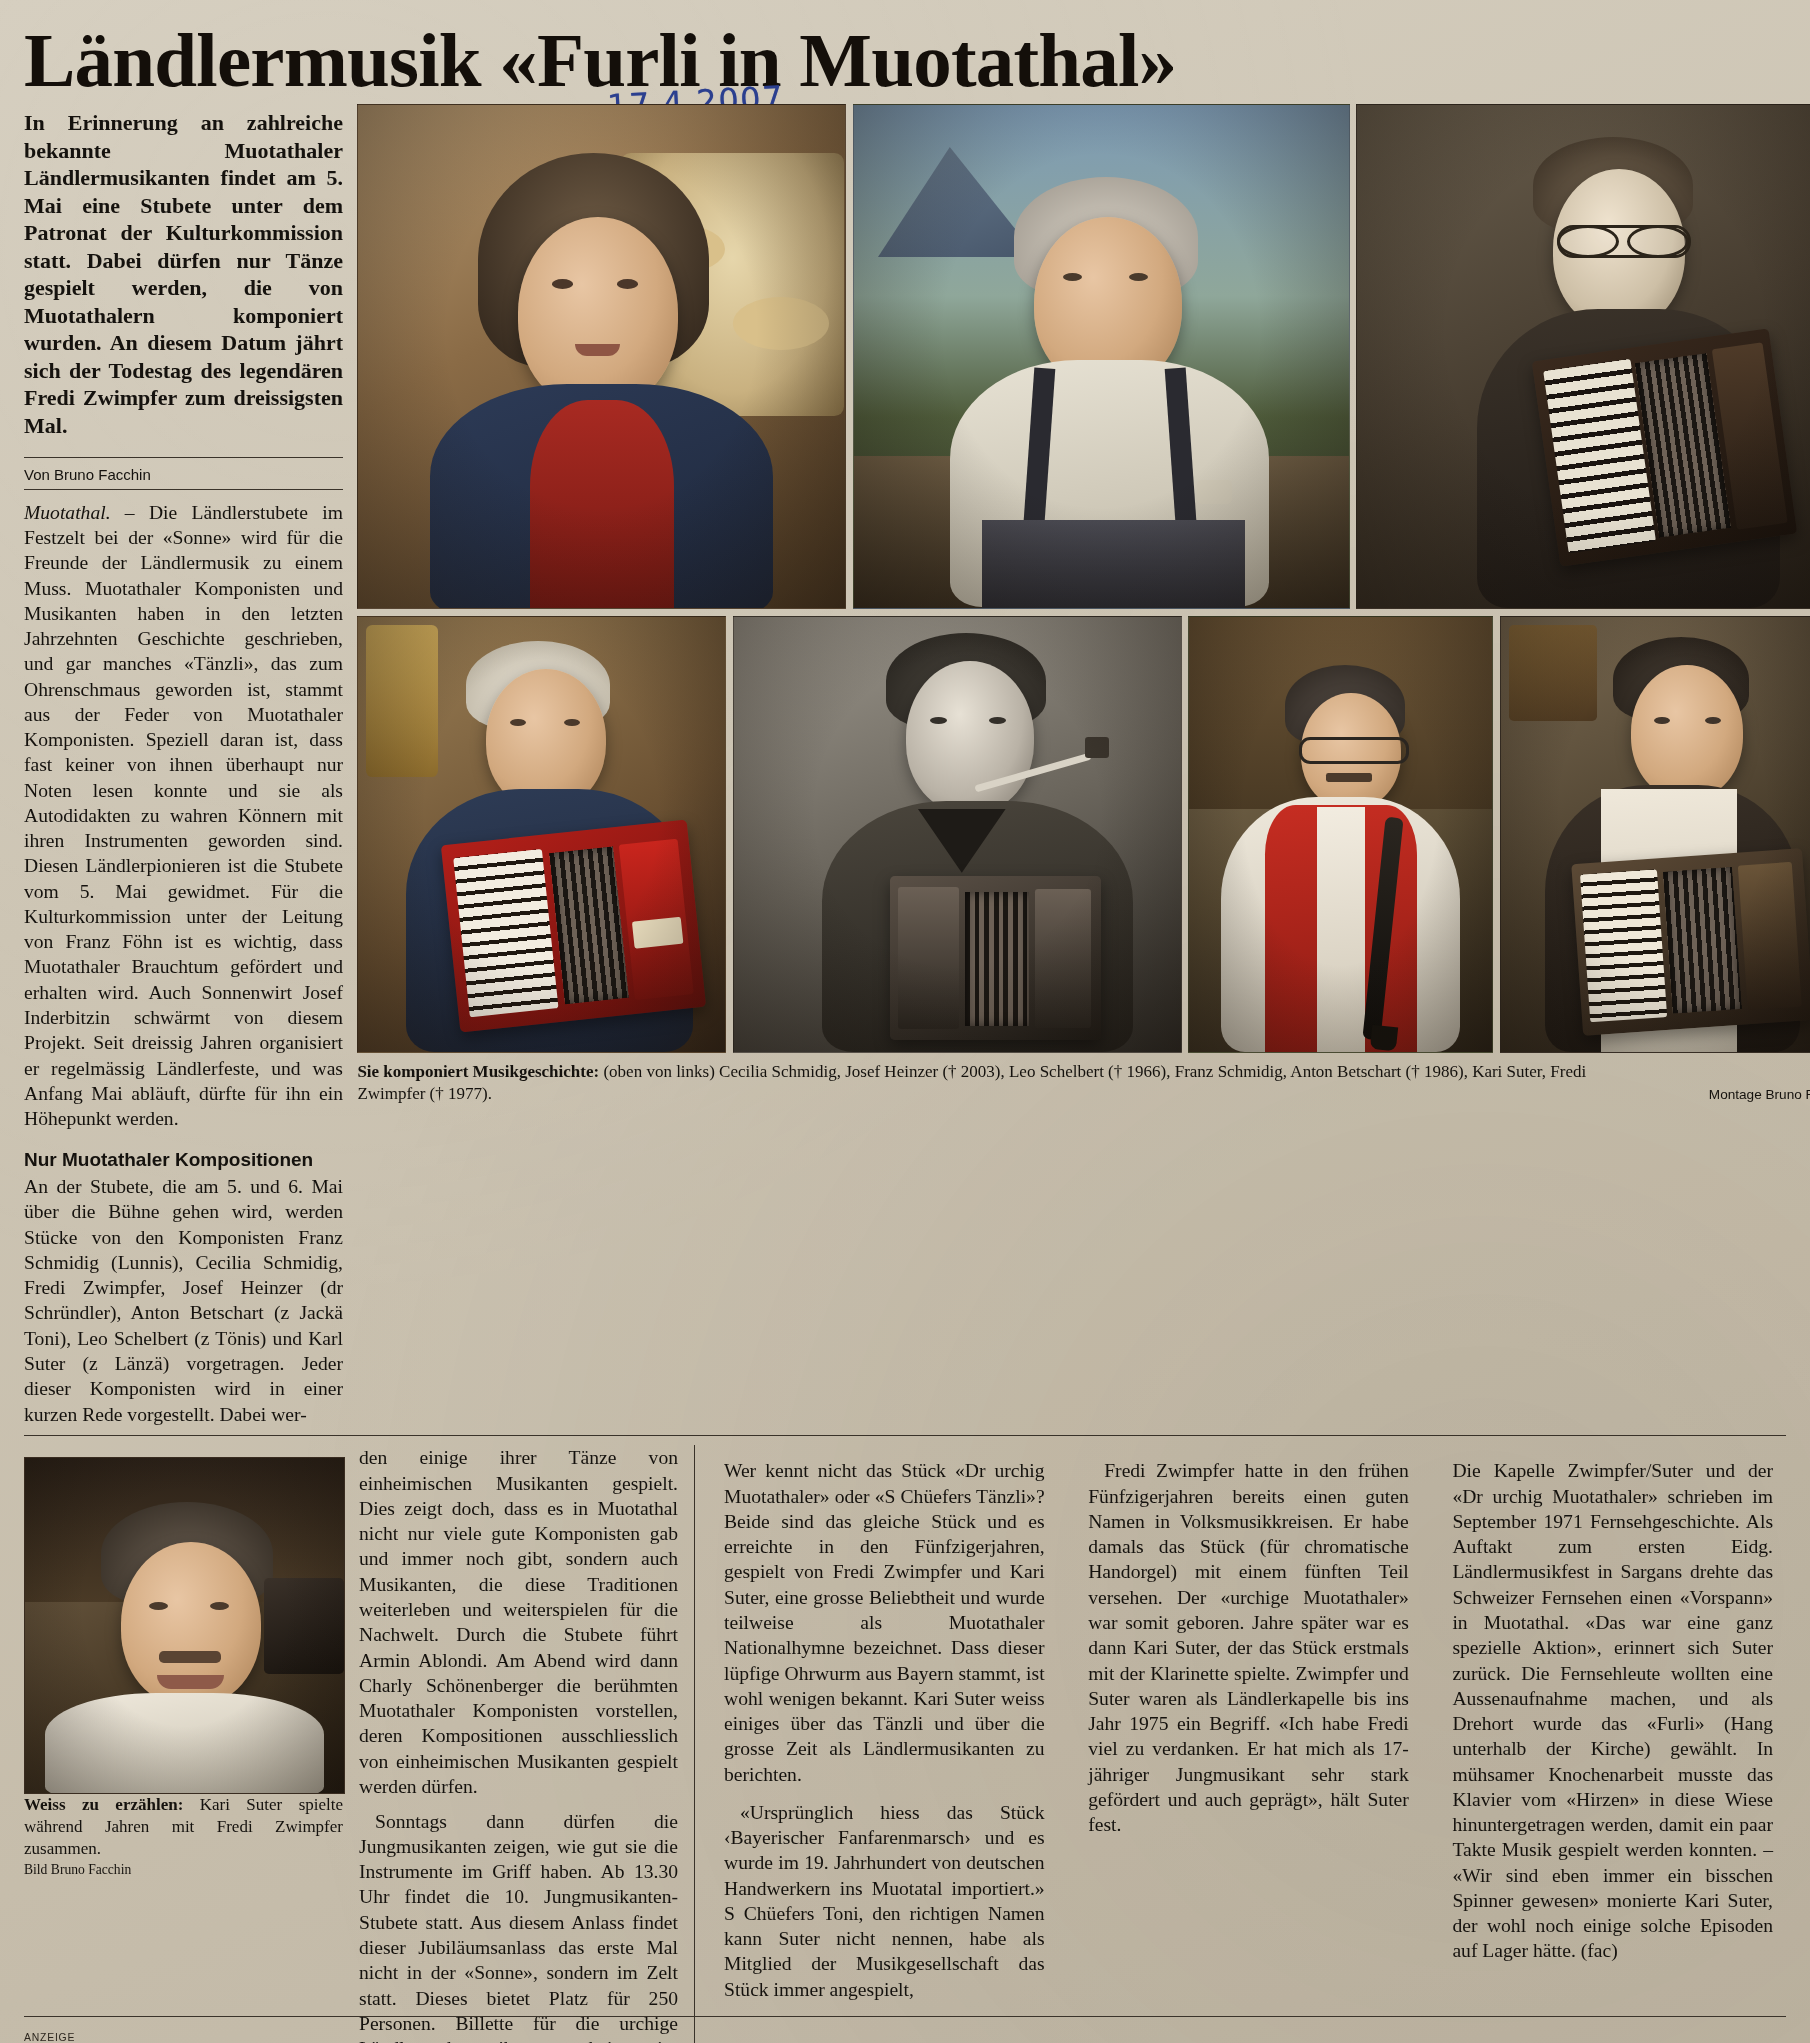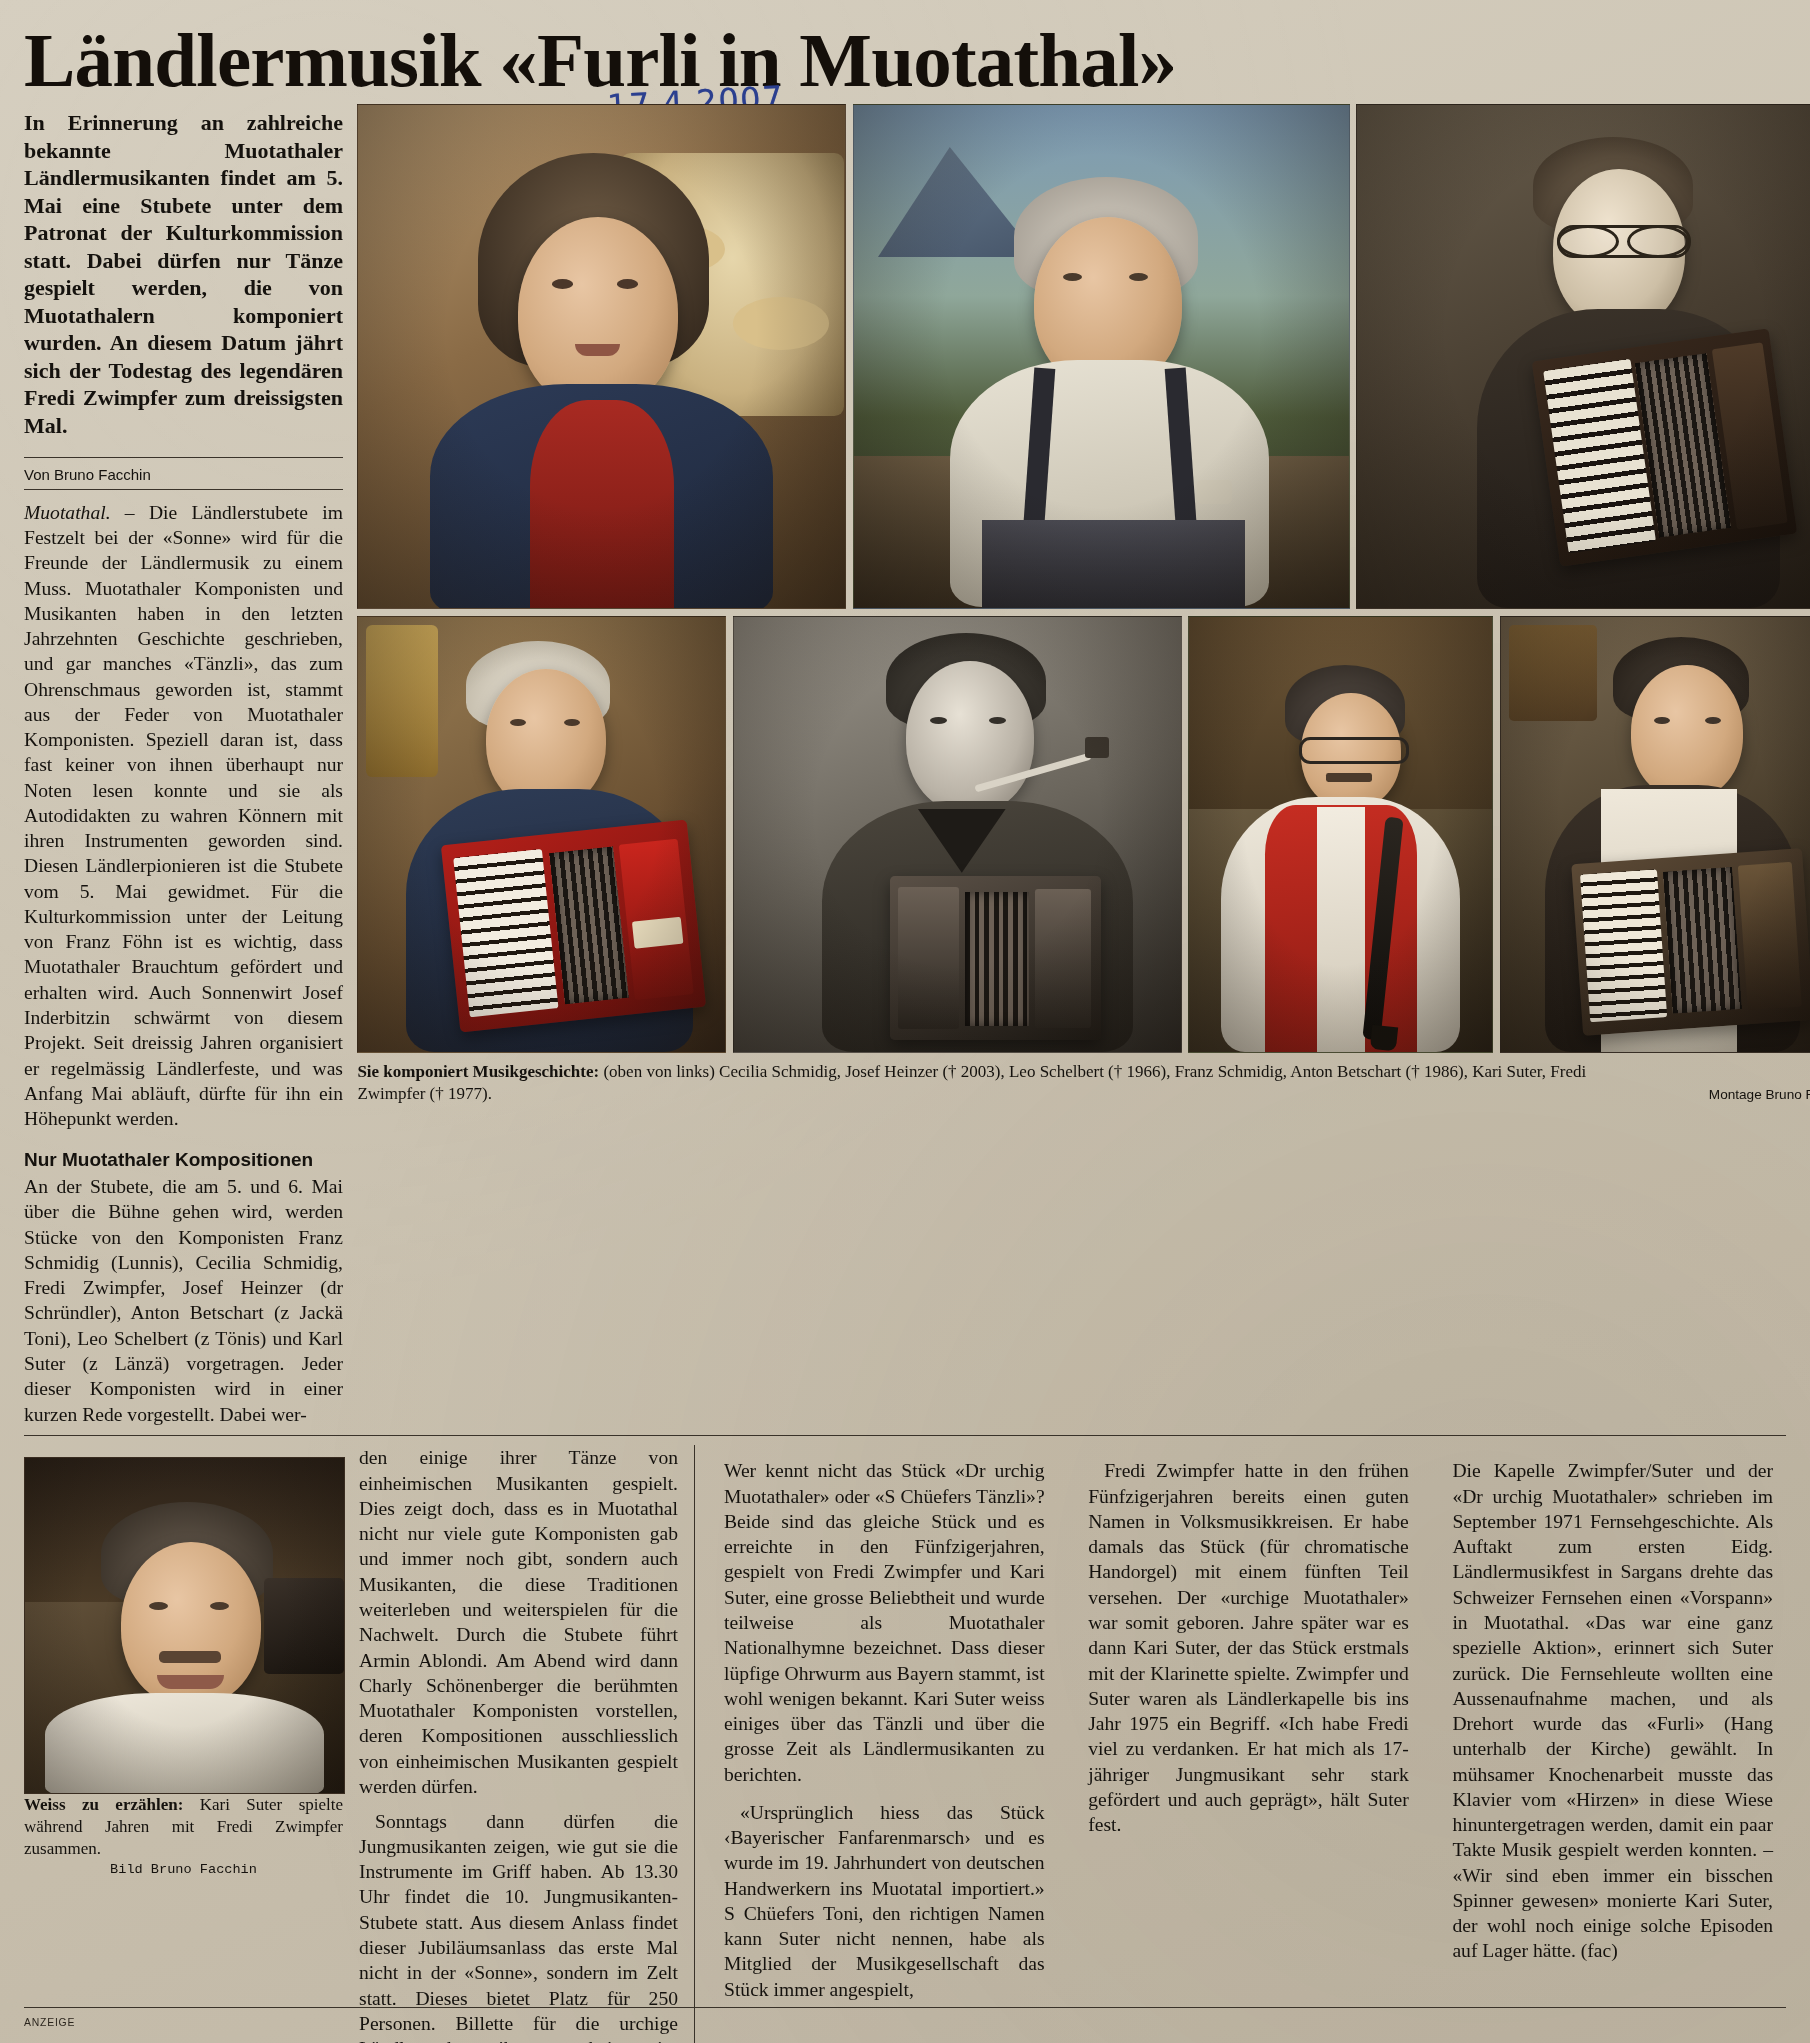--- a/index.html
+++ b/index.html
@@ -196,37 +196,37 @@
   }
   .portrait-cap {
     font-family: "Liberation Serif", serif;
     font-size: 17px;
     line-height: 1.3;
     margin-top: 0;
     text-align: justify;
   }
   .portrait-cap b { font-weight: bold; }
   .portrait-credit {
-    font-family: Liberation Mono, monospace;
+    font-family: Liberation Serif, serif;
     font-size: 13.6px;
-    text-align: center;
+    text-align: left;
     display: block;
     margin-top: 1.6px;
   }
   .anzeige {
     position: absolute;
     left: 24px;
-    bottom: 15px;
+    bottom: 0;
     font-family: "Liberation Sans", sans-serif;
     font-size: 10.4px;
     letter-spacing: 0.8px;
     color: #2c261e;
     border-top: 0.8px solid #3a332a;
     width: 1762px;
-    padding-top: 9px;
+    padding-top: 15px;
   }
 
   
   .sky    { background: linear-gradient(180deg,#6f8fae 0%,#9ab4c6 45%,#7e8f6a 70%,#4d5c3c 100%); }
   .room   { background: linear-gradient(155deg,#8a7055 0%,#6b5338 55%,#3d2d1d 100%); }
   .dark   { background: linear-gradient(160deg,#4a4138 0%,#2a241d 100%); }
   .warm   { background: linear-gradient(150deg,#a08156 0%,#6f5436 60%,#412f1c 100%); }
   .bw     { background: linear-gradient(160deg,#8d8a83 0%,#595650 55%,#2e2c28 100%); }
   .green  { background: linear-gradient(170deg,#6d7a52 0%,#3f4a2c 100%); }
 

